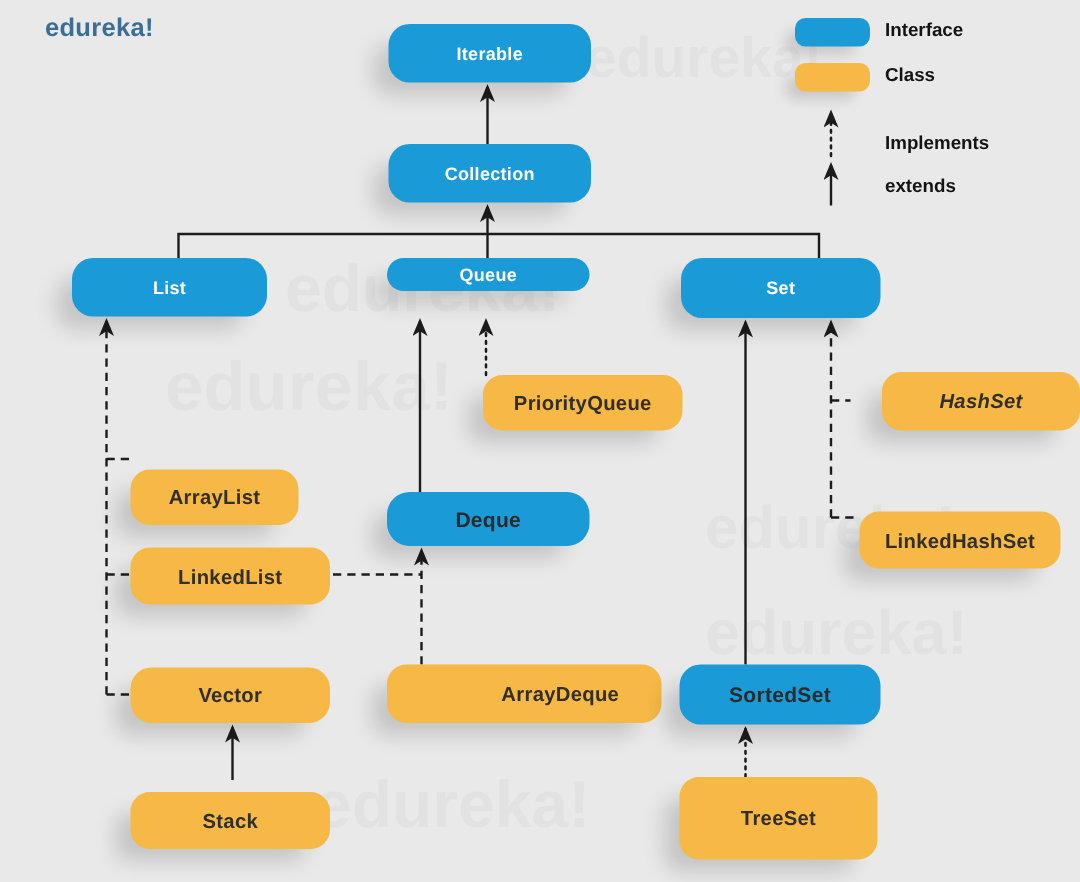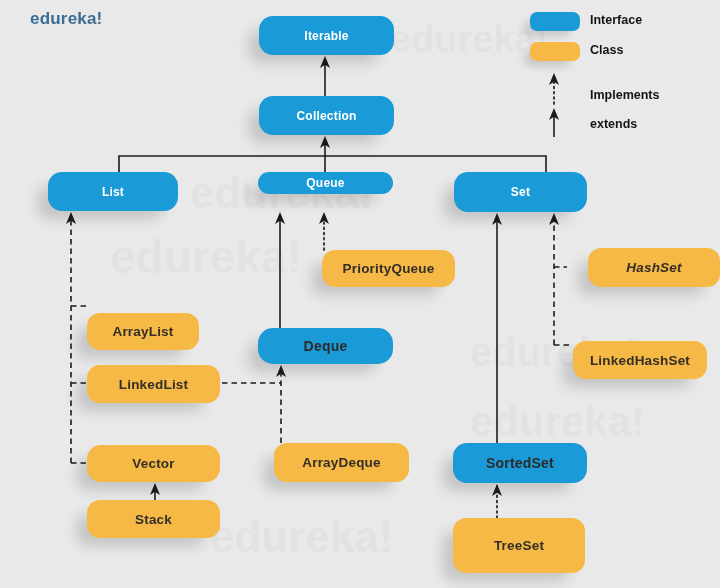--- a/index.html
+++ b/index.html
@@ -46,23 +46,23 @@
   #n-list{left:48px;top:172px;width:130px;height:39px;}
   #n-queue{left:258px;top:172px;width:135px;height:22px;}
   #n-set{left:454px;top:172px;width:133px;height:40px;}
   #n-priorityqueue{left:322px;top:250px;width:133px;height:37px;}
   #n-hashset{left:588px;top:248px;width:132px;height:39px;font-style:italic;}
   #n-arraylist{left:87px;top:285px;width:112px;height:37px;margin-top:28px;}
   #n-deque{left:258px;top:328px;width:135px;height:36px;border-radius:15px;}
   #n-linkedhashset{left:573px;top:325px;width:134px;height:38px;margin-top:16px;}
   #n-linkedlist{left:87px;top:365px;width:133px;height:38px;}
   #n-vector{left:87px;top:445px;width:133px;height:37px;border-radius:14px;}
-  #n-arraydeque{left:274px;top:443px;width:135px;height:39px;}
+  #n-arraydeque{left:258px;top:443px;width:135px;height:39px;padding-left:48px;}
   #n-sortedset{left:453px;top:443px;width:134px;height:40px;}
-  #n-stack{left:87px;top:500px;width:133px;height:38px;}
+  #n-stack{left:87px;top:528px;width:133px;height:38px;}
   #n-treeset{left:453px;top:518px;width:132px;height:55px;}
   
   #wm1{left:110px;top:230px;font-size:46px;}
   #wm2{left:390px;top:18px;font-size:38px;}
   #wm3{left:190px;top:168px;font-size:44px;}
   #wm4{left:470px;top:398px;font-size:42px;}
   #wm5{left:210px;top:512px;font-size:44px;}
   #wm6{left:470px;top:330px;font-size:40px;}
 </style>
 </head>

